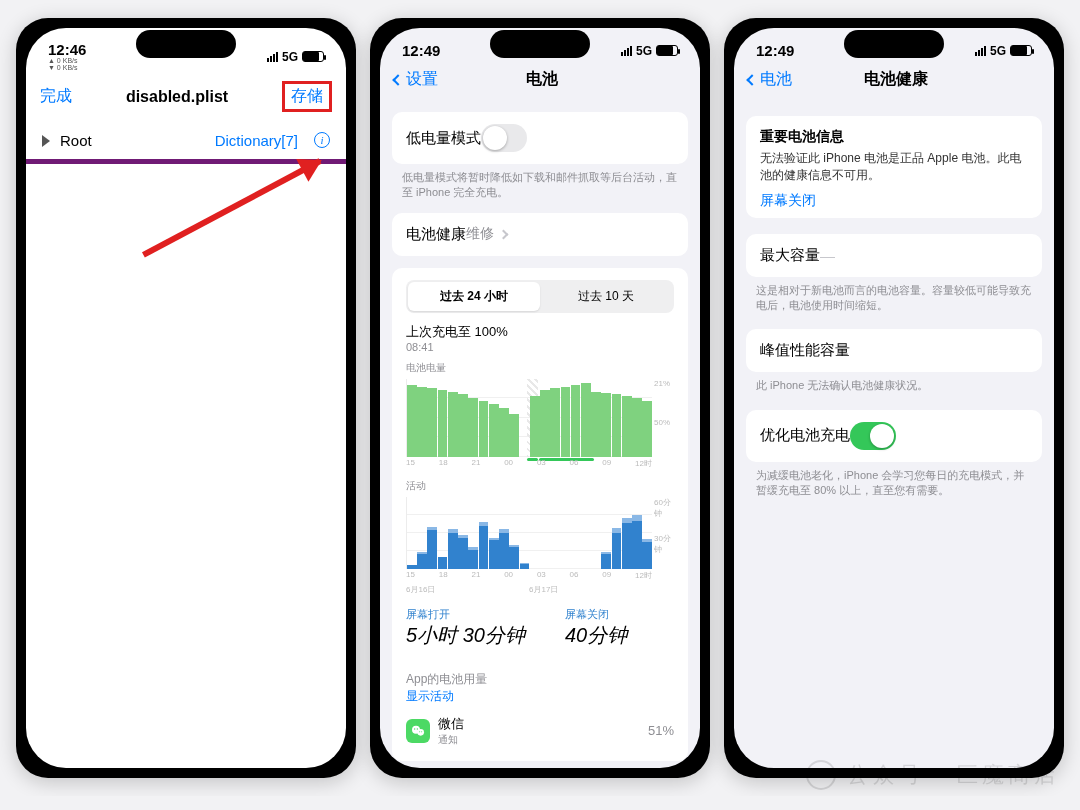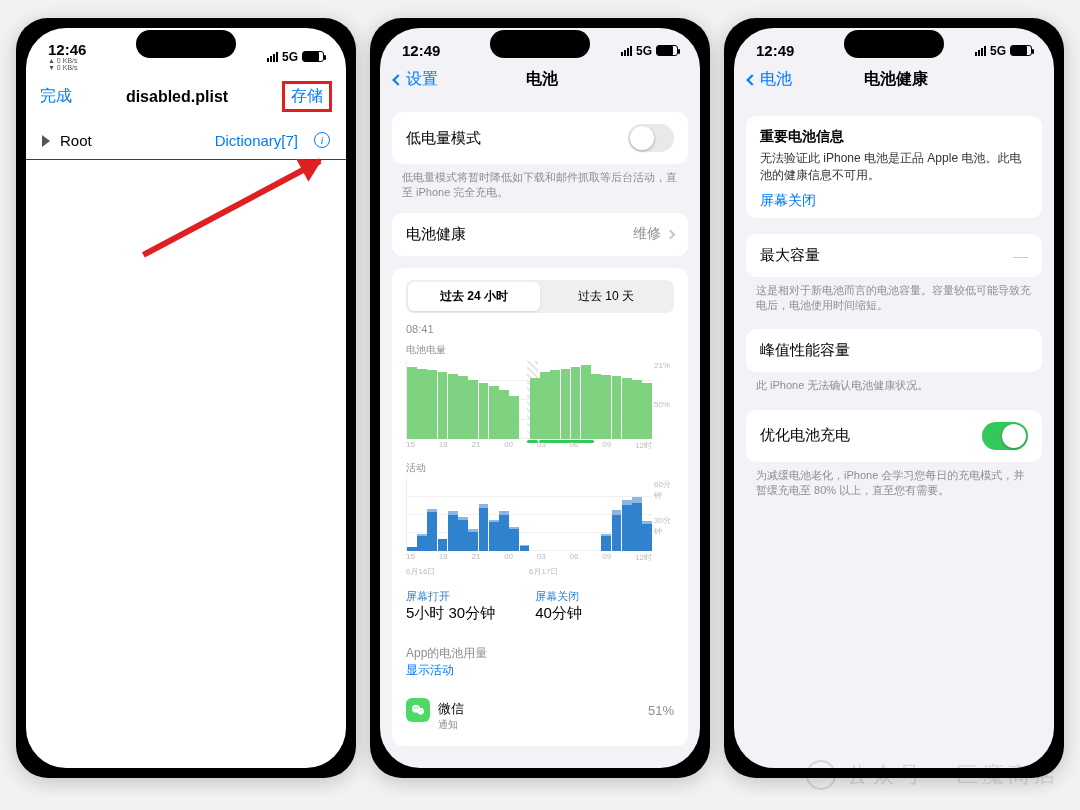--- a/index.html
+++ b/index.html
@@ -23,31 +23,31 @@
   .batt::after{content:"";position:absolute;right:-3px;top:3px;width:2px;height:5px;background:#000;border-radius:1px;}
   .batt i{display:block;height:100%;width:80%;background:#000;border-radius:1px;}
   .nav { display:flex; justify-content:space-between; align-items:center; padding: 6px 14px 10px 14px; font-size:16px; }
   .nav .back { color:#007aff; display:flex; align-items:center; gap:2px; }
   .nav .title { font-weight:600; }
   .nav .action { color:#007aff; }
   .highlightbox { border: 3px solid #e02020; padding: 2px 6px; }
   .chev { display:inline-block; width:8px;height:8px;border-left:2px solid #007aff;border-bottom:2px solid #007aff; transform:rotate(45deg); margin-right:2px;}
   .chev-right{ display:inline-block;width:7px;height:7px;border-top:2px solid #c7c7cc;border-right:2px solid #c7c7cc;transform:rotate(45deg);}
   
-  .p1-row{ display:flex; justify-content:space-between; align-items:center; padding:10px 16px; border-bottom:1px solid #701a75; font-size:15px;}
+  .p1-row{ display:flex; justify-content:space-between; align-items:center; padding:10px 16px; border-bottom:5px solid #701a75; font-size:15px;}
   .p1-row .l{ display:flex; align-items:center; gap:10px; }
   .tri-right{ width:0;height:0;border-top:6px solid transparent;border-bottom:6px solid transparent;border-left:8px solid #555;}
   .p1-row .r{ color:#007aff; display:flex; align-items:flex-start; gap:16px;}
   .info-circ{ width:16px;height:16px;border:1.5px solid #007aff;border-radius:50%;display:flex;align-items:center;justify-content:center;color:#007aff;font-size:11px;font-style:italic;font-family:serif;}
   .arrow-ann{ position:absolute; top:130px; left:94px; width:200px; height:6px; background:#e02020; transform:rotate(-28deg); transform-origin:right center; }
   .arrow-ann::after{ content:""; position:absolute; right:-2px; top:-10px; width:0;height:0;border-top:13px solid transparent;border-bottom:13px solid transparent;border-left:22px solid #e02020;}
   
   .group{ background:#fff; border-radius:10px; margin:12px 12px 0 12px; overflow:hidden;}
   .group3{ background:#fff; border-radius:10px; margin:16px 12px 0 12px; overflow:hidden;}
-  .cell{ display:flex; justify-content:space-between; align-items:center; padding:12px 14px; font-size:15px; }
+  .cell{ display:flex; align-items:center; padding:12px 14px; font-size:15px; }
   .cell .sub{ color:#8e8e93; display:flex; align-items:center; gap:6px; font-size:14px;}
   .footnote{ font-size:11px; color:#8e8e93; padding:6px 22px 0 22px; line-height:1.4;}
   .toggle{ width:46px;height:28px;background:#e9e9eb;border-radius:14px;position:relative;}
   .toggle i{position:absolute;top:2px;left:2px;width:24px;height:24px;background:#fff;border-radius:50%;box-shadow:0 1px 3px rgba(0,0,0,.3);}
   .toggle.on{ background:#34c759;}
   .toggle.on i{ left:auto; right:2px;}
   .segctrl{ display:flex; background:#efeff0; border-radius:8px; padding:2px; margin:12px 14px 10px 14px; font-size:12px;}
   .segctrl div{ flex:1; text-align:center; padding:6px 0; border-radius:6px; color:#000;}
   .segctrl .sel{ background:#fff; font-weight:600; box-shadow:0 1px 2px rgba(0,0,0,.1);}
   .chart-head{ padding: 0 14px; font-size:13px;}
@@ -58,29 +58,29 @@
   .chart .bar{ flex:1; background:#7fd27f; }
   .chart .yax{ position:absolute; right:0; top:0; bottom:12px; width:20px; display:flex; flex-direction:column; justify-content:space-between; font-size:8px; color:#bbb; text-align:left;}
   .chart .xax{ position:absolute; left:0; right:22px; bottom:0; display:flex; justify-content:space-between; font-size:8px; color:#bbb;}
   .chart .grid{ position:absolute; inset:0 22px 12px 0; background:repeating-linear-gradient(to top, #f0f0f0 0, #f0f0f0 1px, transparent 1px, transparent 25%);}
   .chart .hatch{ position:absolute; top:0; bottom:12px; background:repeating-linear-gradient(45deg,#e8e8e8 0,#e8e8e8 2px,transparent 2px,transparent 5px);}
   .chart .charge-bar{position:absolute;bottom:8px;height:3px;background:#34c759;border-radius:2px;}
   .chart2 .bars .bar{ background:#3182ce; }
   .chart2 .bars .bar .top{ background:#8ab8e6; width:100%;}
   .usage-row{display:flex; gap:40px; padding:8px 14px 12px 14px;}
   .usage-row .lbl{ font-size:11px; color:#3182ce;}
-  .usage-row .val{ font-size:15px; font-weight:400;}
+  .usage-row .val{ font-size:20px; font-weight:400;font-style:italic;}
   .bucket-dates{position:absolute;left:0;right:22px;bottom:-14px;display:flex;font-size:8px;color:#bbb;}
   .apphead{ display:flex; justify-content:space-between; padding:10px 14px 4px 14px; font-size:12px;flex-direction:column;}
   .apphead .l{color:#8e8e93;}
   .apphead .r{color:#007aff;}
   .approw{ display:flex; align-items:center; gap:8px; padding:6px 14px;}
   .appicon{ width:24px;height:24px;background:#4cd964;border-radius:6px;display:flex;align-items:center;justify-content:center;}
   .appicon svg{width:16px;height:16px;}
-  .approw .info{ flex:1; font-size:13px;margin-top:11px;}
+  .approw .info{ flex:1; font-size:13px;}
   .approw .info .sub{font-size:10px;color:#8e8e93;}
   .approw .pct{font-size:13px;color:#8e8e93;}
   .link{ color:#007aff; font-size:14px; padding:8px 14px;}
   .important h{ display:block; font-weight:600; font-size:14px; padding:12px 14px 4px 14px;}
   .important p{ font-size:12px; color:#333; padding:0 14px; line-height:1.4;}
   .dash{ color:#c7c7cc; }
   .watermark{position:absolute;right:20px;bottom:20px;color:rgba(0,0,0,0.12);font-size:22px;letter-spacing:4px;font-weight:300;display:flex;align-items:center;gap:10px;}
   .wm-icon{width:30px;height:30px;border:2px solid rgba(0,0,0,0.12);border-radius:50%;}
 </style>
 </head>
@@ -173,20 +173,21 @@
           </span>
       </div>
     </div>
 
     <div class="group" style="padding-bottom:8px;">
       <div class="segctrl">
         <div class="sel">过去 24 小时</div>
         <div>过去 10 天</div>
       </div>
       <div class="chart-head">
+        <div>上次充电至 100%</div>
         <div class="sub">08:41</div>
       </div>
 
       <div class="chart-label">电池电量</div>
       <div class="chart" id="chart1">
         <div class="grid"></div>
         <div class="hatch" style="left:45.3%; width:4.1%;"></div>
         <div class="bars" id="bars1">
             <div class="bar" style="height: 92%;"></div>
             <div class="bar" style="height: 90%;"></div>

